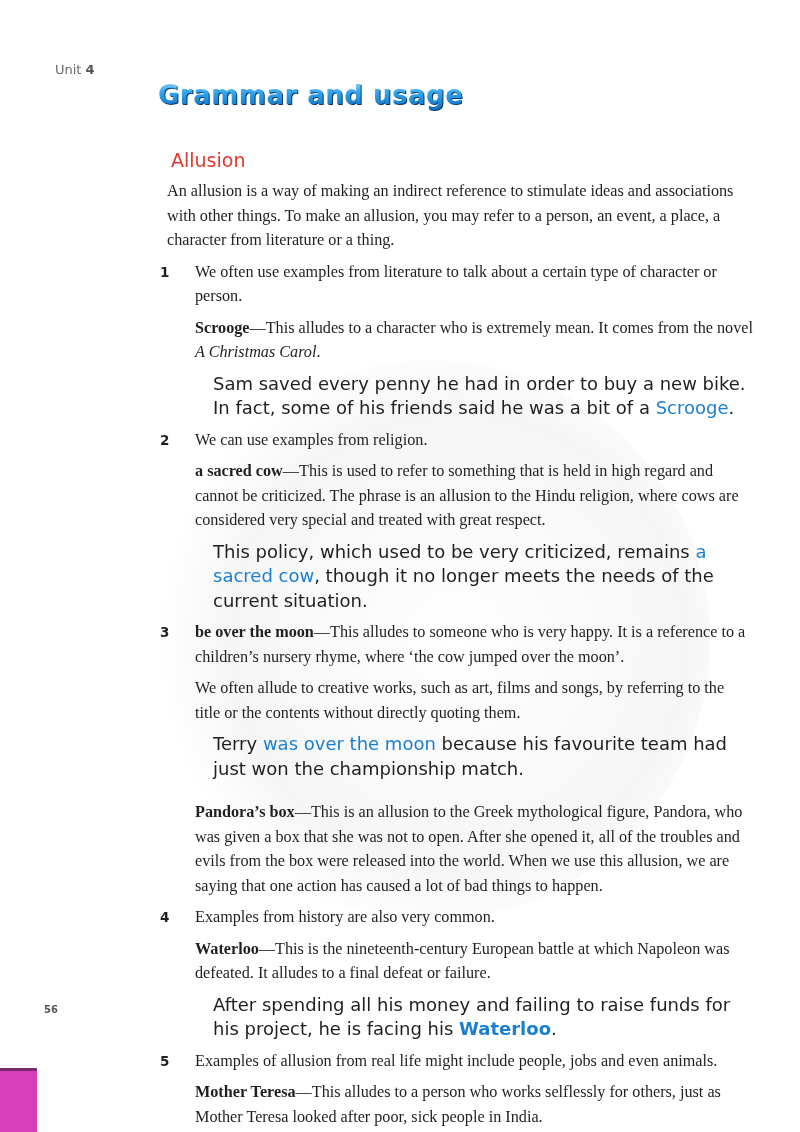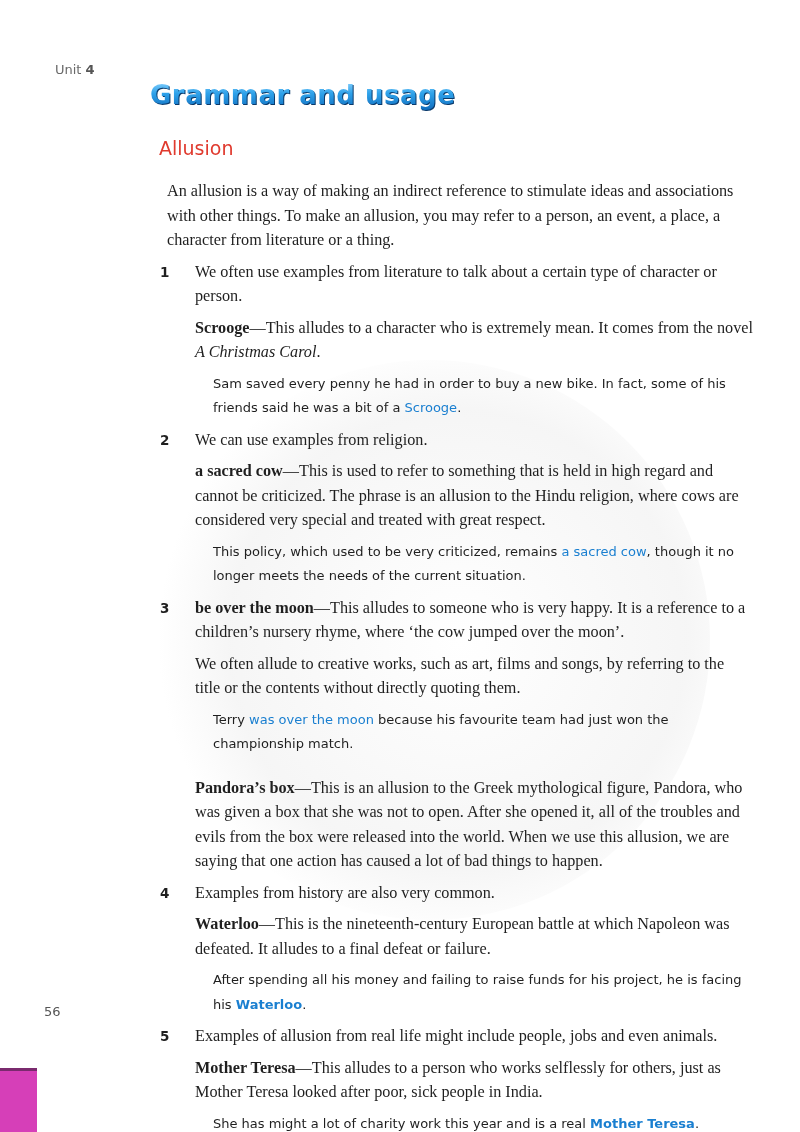--- a/index.html
+++ b/index.html
@@ -13,59 +13,59 @@
       border-radius: 50%;
       background: radial-gradient(circle at 55% 50%, rgba(240,240,240,0.0) 0%, rgba(238,238,238,0.55) 55%, rgba(245,245,245,0.0) 72%);
       pointer-events: none;
     }
     .unit-label {
       position: absolute; left: 55px; top: 62px;
       font-family: "DejaVu Sans", sans-serif; font-size: 13px; color: #6a6a6a;
     }
     .unit-label b { color: #555; font-weight: bold; }
     .page-title {
-      position: absolute; left: 150px; top: 80px; margin: 0;
+      position: absolute; left: 158px; top: 80px; margin: 0;
       font-family: "DejaVu Sans", sans-serif; font-size: 26px; font-weight: bold;
       letter-spacing: 0.5px;
       color: #2b9be0;
       background: linear-gradient(180deg, #8fd4ff 0%, #2ea2ea 45%, #106cbd 100%);
       -webkit-background-clip: text; background-clip: text;
       -webkit-text-fill-color: transparent;
       filter: drop-shadow(1.5px 1.5px 0 #0a3a6b);
     }
     .section-heading {
-      position: absolute; left: 159px; top: 137px; margin: 0;
+      position: absolute; left: 159px; top: 137px; margin: 12px;
       font-family: "DejaVu Sans", sans-serif; font-size: 19px; font-weight: normal;
       color: #e03a2e;
     }
     .content {
       position: absolute; left: 160px; top: 172px; width: 600px;
       font-size: 16.2px; line-height: 24.5px;
     }
     .content p { margin: 7px; }
     .item { position: relative; padding-left: 28px; margin-top: 5px; }
     .item-num {
       position: absolute; left: 0; top: 0;
       font-family: "DejaVu Sans", sans-serif; font-weight: bold; font-size: 13.5px;
     }
     .term { font-weight: bold; }
     .example {
-      font-family: "DejaVu Sans", sans-serif; font-size: 13px; line-height: 24.5px;
+      font-family: "DejaVu Sans", sans-serif; font-size: 18px; line-height: 24.5px;
       padding-left: 18px; margin-top: 1px; color: #1f1f1f;
     }
     .hl { color: #1a7fd0; }
     .hl-bold { color: #1a7fd0; font-weight: bold; }
     .spacer { height: 5px; }
     .page-tab {
       position: absolute; left: 0; top: 1068px; width: 37px; height: 64px;
       background: #d63fb8; border-top: 3px solid #7a2a6e; box-sizing: border-box;
     }
     .page-number {
       position: absolute; left: 44px; top: 1004px;
-      font-family: "DejaVu Sans", sans-serif; font-weight: normal; font-size: 13px; color: #555;
+      font-family: "DejaVu Sans", sans-serif; font-weight: bold; font-size: 10px; color: #555;
     }
   </style>
 </head>
 <body>
 
 <div class="watermark"></div>
 
 <div class="unit-label">
   <span>Unit</span>
   <b>4</b>

